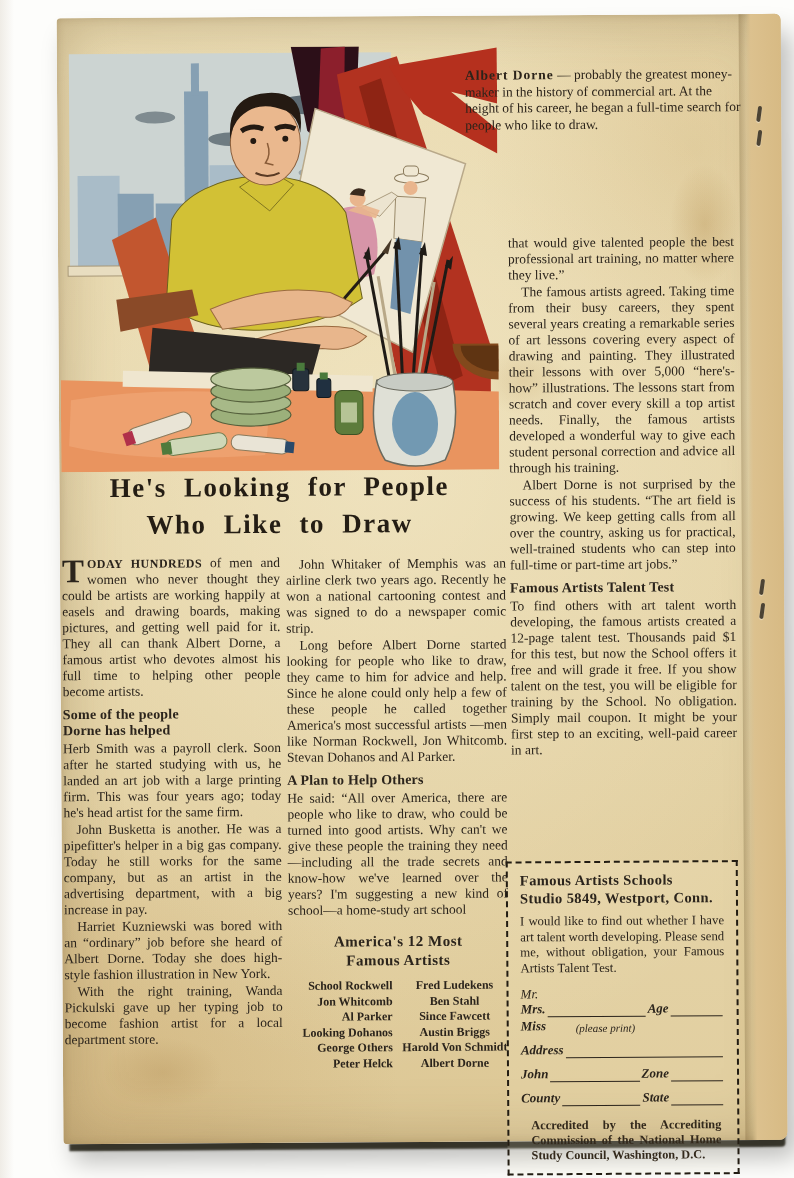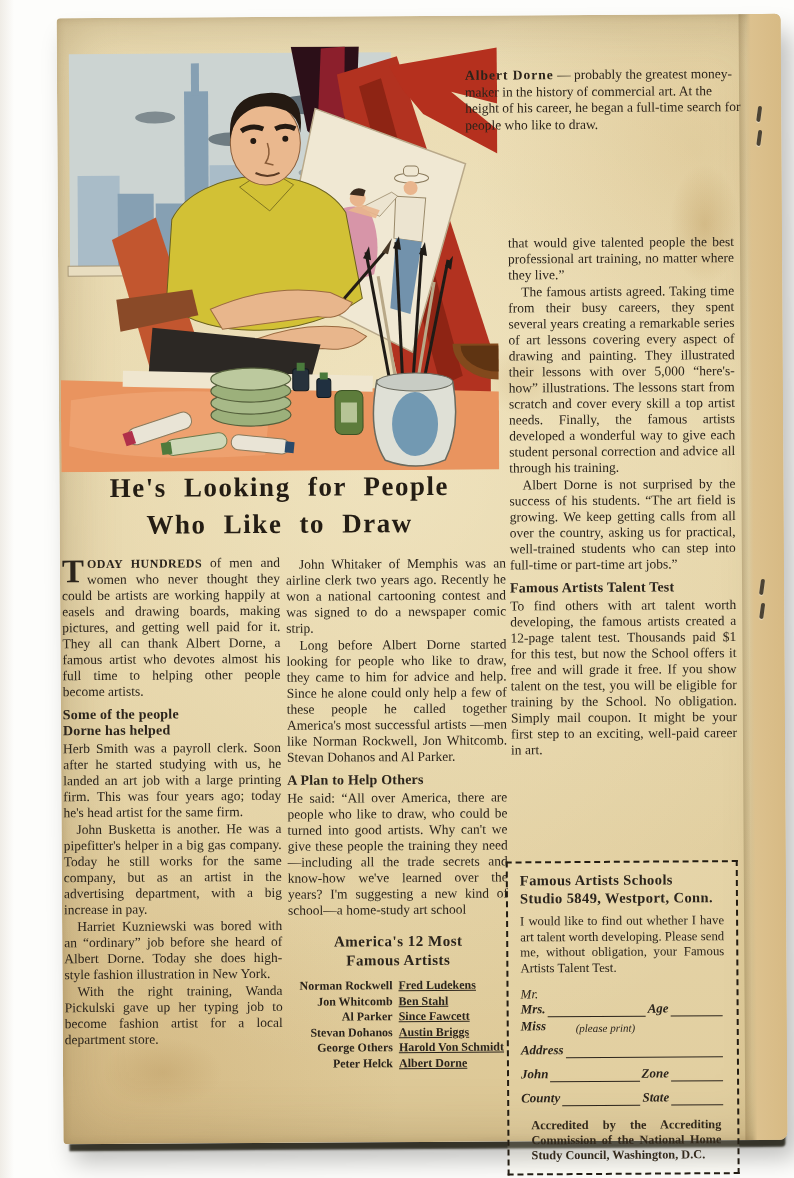--- a/index.html
+++ b/index.html
@@ -51,21 +51,21 @@
   .col p{margin:0 0 1px 0;}
   .col p.ind{text-indent:13px;}
   .dropcap{float:left;font-size:33px;line-height:26px;font-weight:bold;padding:2px 3px 0 0;}
   .smallcaps{font-size:12px;letter-spacing:.5px;font-weight:bold;}
   .sechead{font-weight:bold;font-size:14px;line-height:16px;text-align:left;margin:7px 0 2px 0;letter-spacing:.2px;}
 
   .artists{margin-top:14px;text-align:center;}
   .artists .t{font-weight:bold;font-size:15px;line-height:19px;letter-spacing:.5px;}
   .agrid{display:grid;grid-template-columns:104px 112px;column-gap:6px;margin-top:8px;font-size:12px;font-weight:bold;line-height:15.5px;}
   .agrid .l{text-align:right;}
-  .agrid .r{text-align:left;text-decoration:underline;}
+  .agrid .r{text-align:center;}
 
   .coupon{position:absolute;left:444px;top:846px;width:232px;border:2.5px dashed #221c12;padding:8px 12px 10px 12px;box-sizing:border-box;background:rgba(255,248,222,.14);}
   .coupon .ct{font-weight:bold;font-size:14.5px;line-height:18px;letter-spacing:.4px;}
   .coupon .cb{font-size:12.8px;line-height:15.5px;text-align:justify;margin-top:7px;}
   .frm{font-style:italic;font-size:13px;margin-top:10px;}
   .frow{display:flex;align-items:flex-end;margin-top:8px;}
   .frow .lb{white-space:nowrap;font-weight:bold;}
   .rule{flex:1;border-bottom:1.2px solid #2b241c;height:12px;margin:0 2px;}
   .rule.short{flex:0 0 52px;}
   .pp{flex:1;text-align:center;font-size:11px;font-style:italic;}
@@ -257,27 +257,27 @@
     <p class="ind">John Whitaker of Memphis was an airline clerk two years ago. Recently he won a national cartooning contest and was signed to do a newspaper comic strip.</p>
     <p class="ind">Long before Albert Dorne started looking for people who like to draw, they came to him for advice and help. Since he alone could only help a few of these people he called together America's most successful artists —men like Norman Rockwell, Jon Whitcomb. Stevan Dohanos and Al Parker.</p>
     <div class="sechead">A Plan to Help Others</div>
     <p>He said: “All over America, there are people who like to draw, who could be turned into good artists. Why can't we give these people the training they need—including all the trade secrets and know-how we've learned over the years? I'm suggesting a new kind of school—a home-study art school</p>
     <div class="artists">
       <div class="t">
         <div>America's 12 Most</div>
         <div>Famous Artists</div>
       </div>
       <div class="agrid">
-        <div class="l">Norman Rockwell</div>
+        <div class="l">School Rockwell</div>
         <div class="r">Fred Ludekens</div>
         <div class="l">Jon Whitcomb</div>
         <div class="r">Ben Stahl</div>
         <div class="l">Al Parker</div>
         <div class="r">Since Fawcett</div>
-        <div class="l">Stevan Dohanos</div>
+        <div class="l">Looking Dohanos</div>
         <div class="r">Austin Briggs</div>
         <div class="l">George Others</div>
         <div class="r">Harold Von Schmidt</div>
         <div class="l">Peter Helck</div>
         <div class="r">Albert Dorne</div>
       </div>
     </div>
   </div>
 
   <div class="col col-right">

